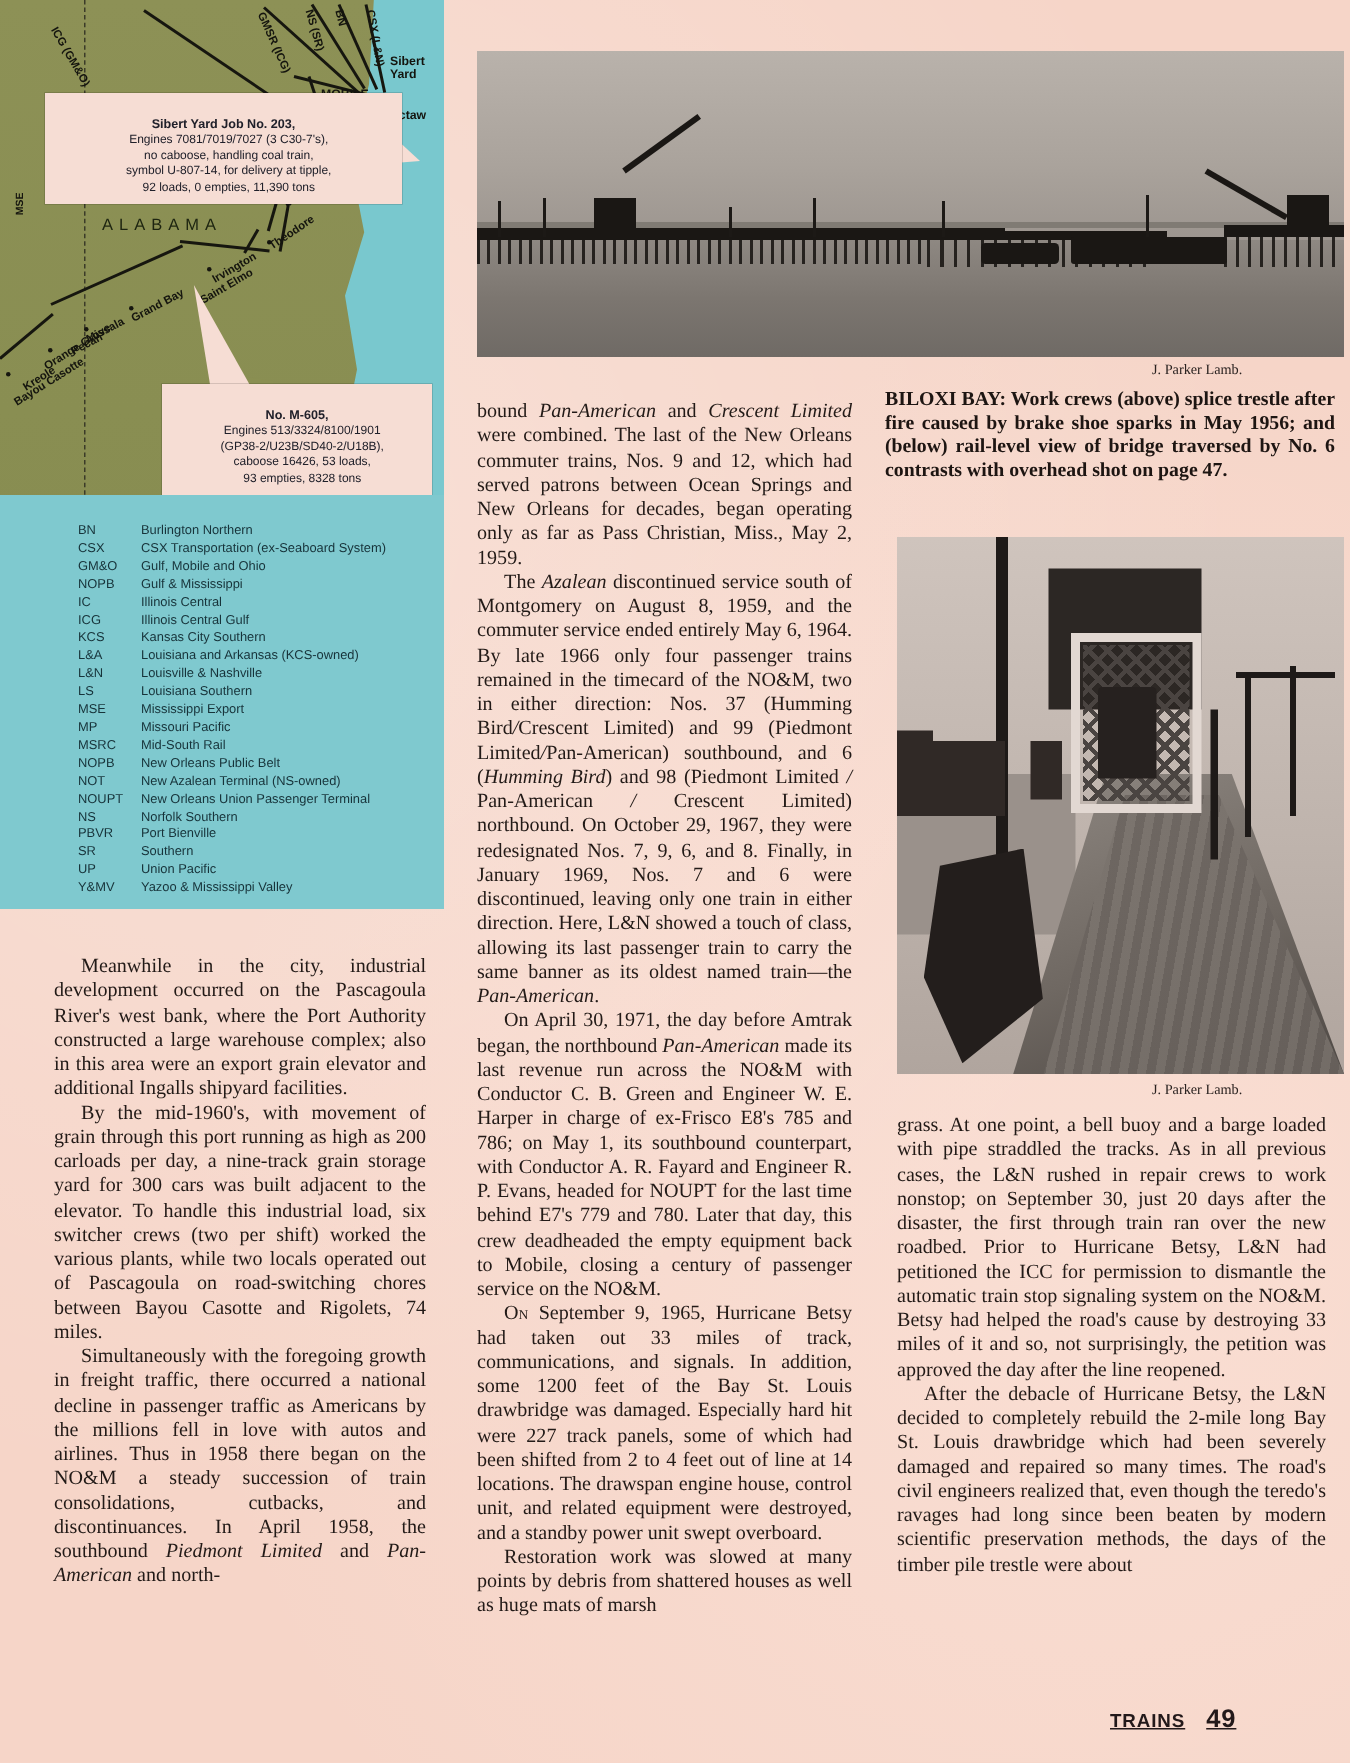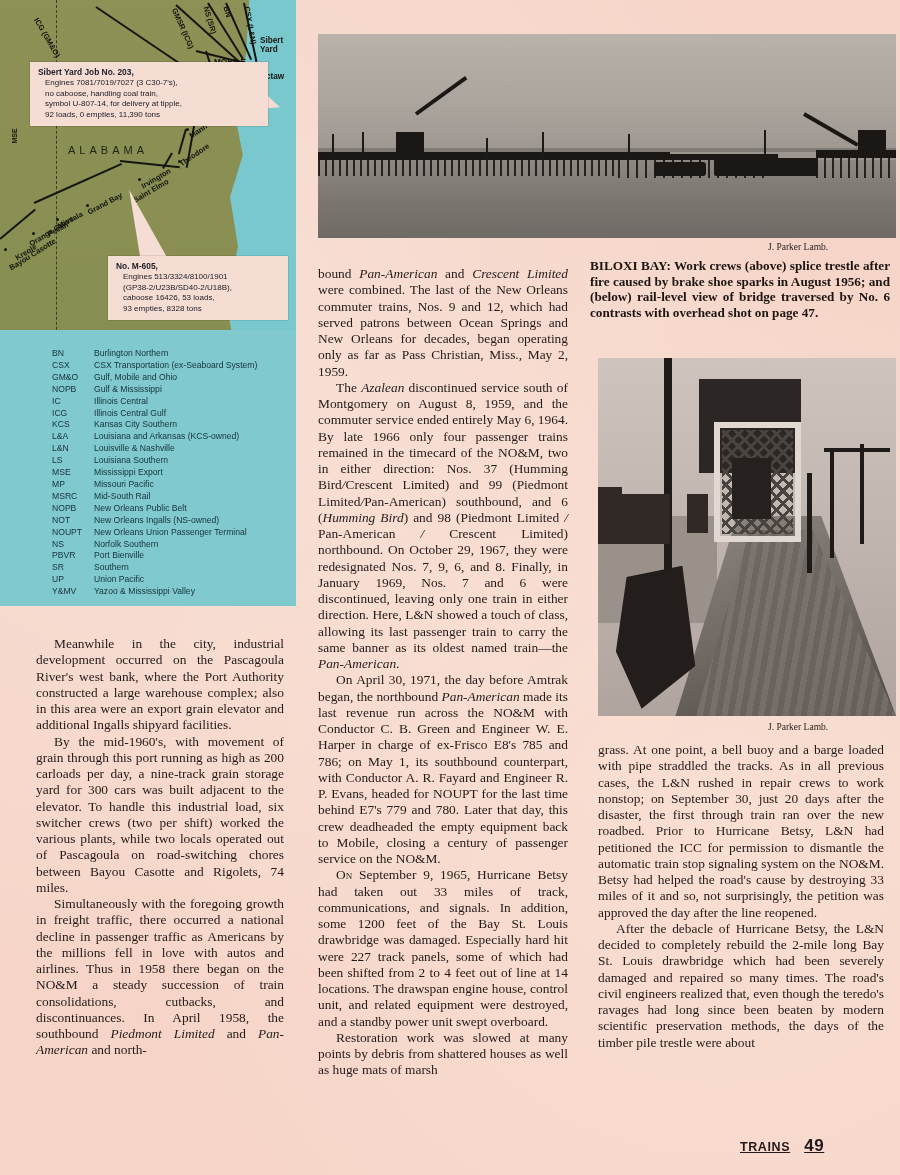--- a/index.html
+++ b/index.html
@@ -59,22 +59,23 @@
   }
   .legend-row{display:flex;}
   .legend-abbr{width:42px;flex:0 0 42px;}
   .legend-name{flex:1;}
   
   .callout{
     position:absolute;
     background:#f6ddd4;
     font-family:"Liberation Sans", sans-serif;
     color:#20202a;
-    padding:5px 8px 6px 8px;
+    padding:15px 8px 6px 8px;
     box-shadow:0 0 0 .5px rgba(0,0,0,.18);
+    text-align:center;
   }
   .callout .c-title{font-weight:bold;font-size:8.4px;line-height:11px;}
   .callout .c-line{font-size:8px;line-height:10.6px;padding-left:7px;}
   #callout-203{left:30px;top:62px;width:222px;}
   #callout-m605{left:108px;top:256px;width:164px;}
   .leader{position:absolute;background:#f6ddd4;}
   #leader-203{left:246px;top:76px;width:34px;height:34px;
      clip-path:polygon(0% 0%,100% 92%,0% 100%);}
   #leader-m605{left:128px;top:190px;width:62px;height:70px;
      clip-path:polygon(2% 0%,64% 98%,20% 98%);}
@@ -299,21 +300,21 @@
           <div class="legend-row">
             <span class="legend-abbr">MSRC</span>
             <span class="legend-name">Mid-South Rail</span>
           </div>
           <div class="legend-row">
             <span class="legend-abbr">NOPB</span>
             <span class="legend-name">New Orleans Public Belt</span>
           </div>
           <div class="legend-row">
             <span class="legend-abbr">NOT</span>
-            <span class="legend-name">New Orleans Ingalls (NS-owned)</span>
+            <span class="legend-name">New Azalean Terminal (NS-owned)</span>
           </div>
           <div class="legend-row">
             <span class="legend-abbr">NOUPT</span>
             <span class="legend-name">New Orleans Union Passenger Terminal</span>
           </div>
           <div class="legend-row">
             <span class="legend-abbr">NS</span>
             <span class="legend-name">Norfolk Southern</span>
           </div>
           <div class="legend-row">
@@ -363,21 +364,21 @@
     <div class="pile" style="left:310px;top:100px;height:24px;"></div>
     <div class="pile" style="left:446px;top:96px;height:28px;"></div>
     <div class="pile" style="left:168px;top:104px;height:20px;"></div>
 
     <div class="trestle" style="left:336px;top:128px;width:52px;height:14px;border-radius:3px;"></div>
     <div class="trestle" style="left:396px;top:124px;width:104px;height:18px;border-radius:2px;"></div>
   </div>
   <div class="credit" id="credit-top">J. Parker Lamb.</div>
 
   <div class="photo-caption">
-    <span>BILOXI BAY:</span><span> Work crews (above) splice trestle after fire caused by brake shoe sparks in August 1956; and (below) rail-level view of bridge traversed by No. 6 contrasts with overhead shot on page 47.</span>
+    <span>BILOXI BAY:</span><span> Work crews (above) splice trestle after fire caused by brake shoe sparks in May 1956; and (below) rail-level view of bridge traversed by No. 6 contrasts with overhead shot on page 47.</span>
   </div>
 
   <div class="photo" id="photo-bridge">
     <div class="b-sky"></div>
     <div class="b-water"></div>
     <div class="b-deck"></div>
     <div class="b-ballast"></div>
     <div class="b-tower"></div>
     <div class="b-truss"></div>
     <div class="b-loco"></div>

